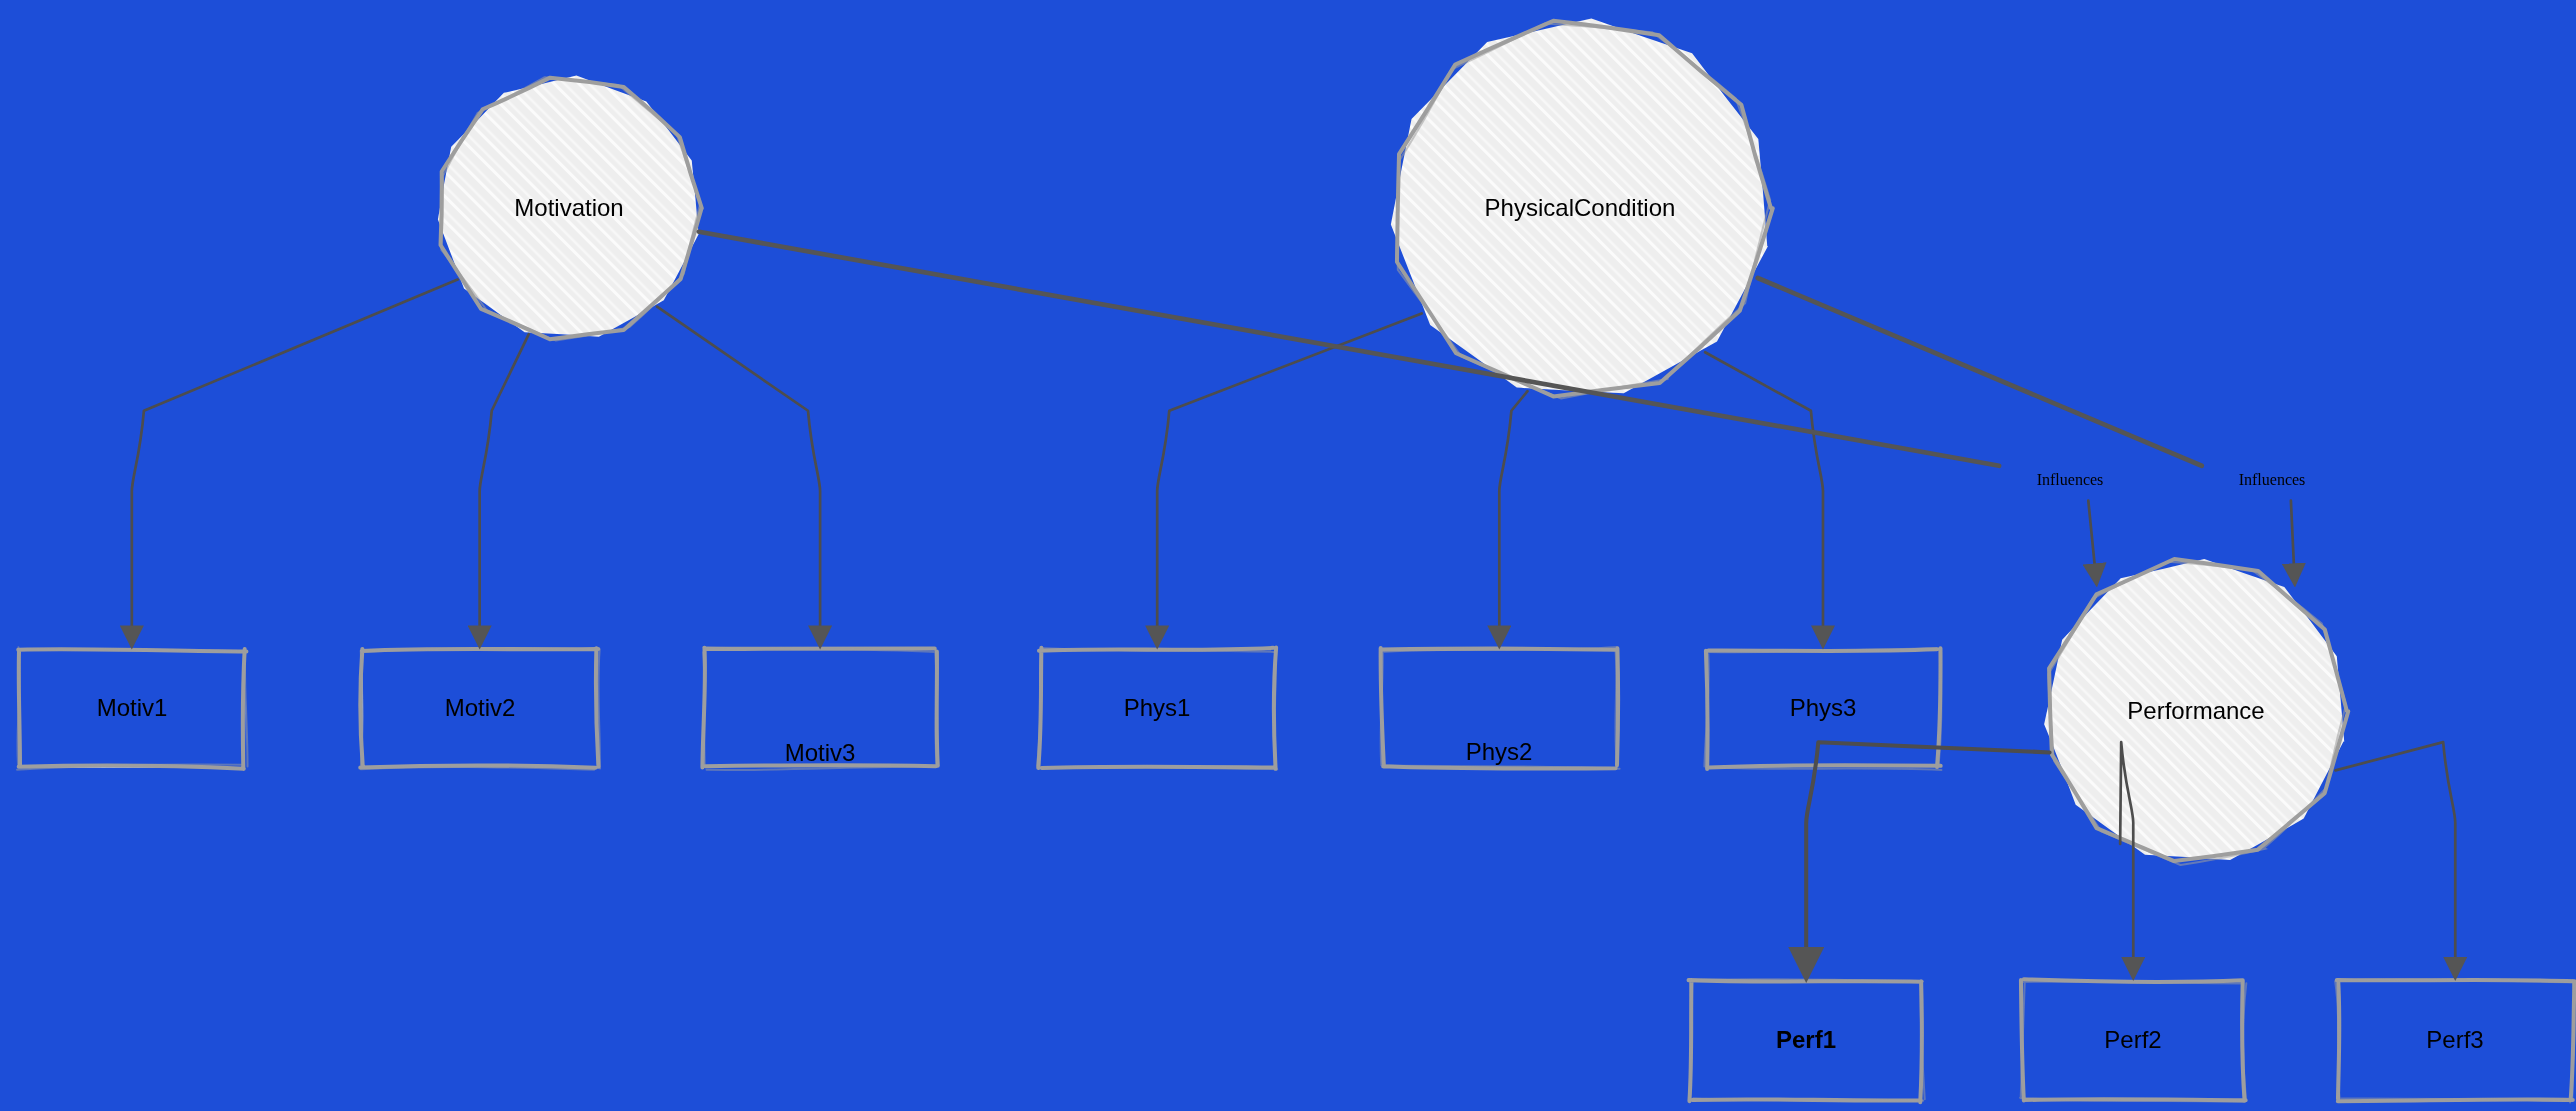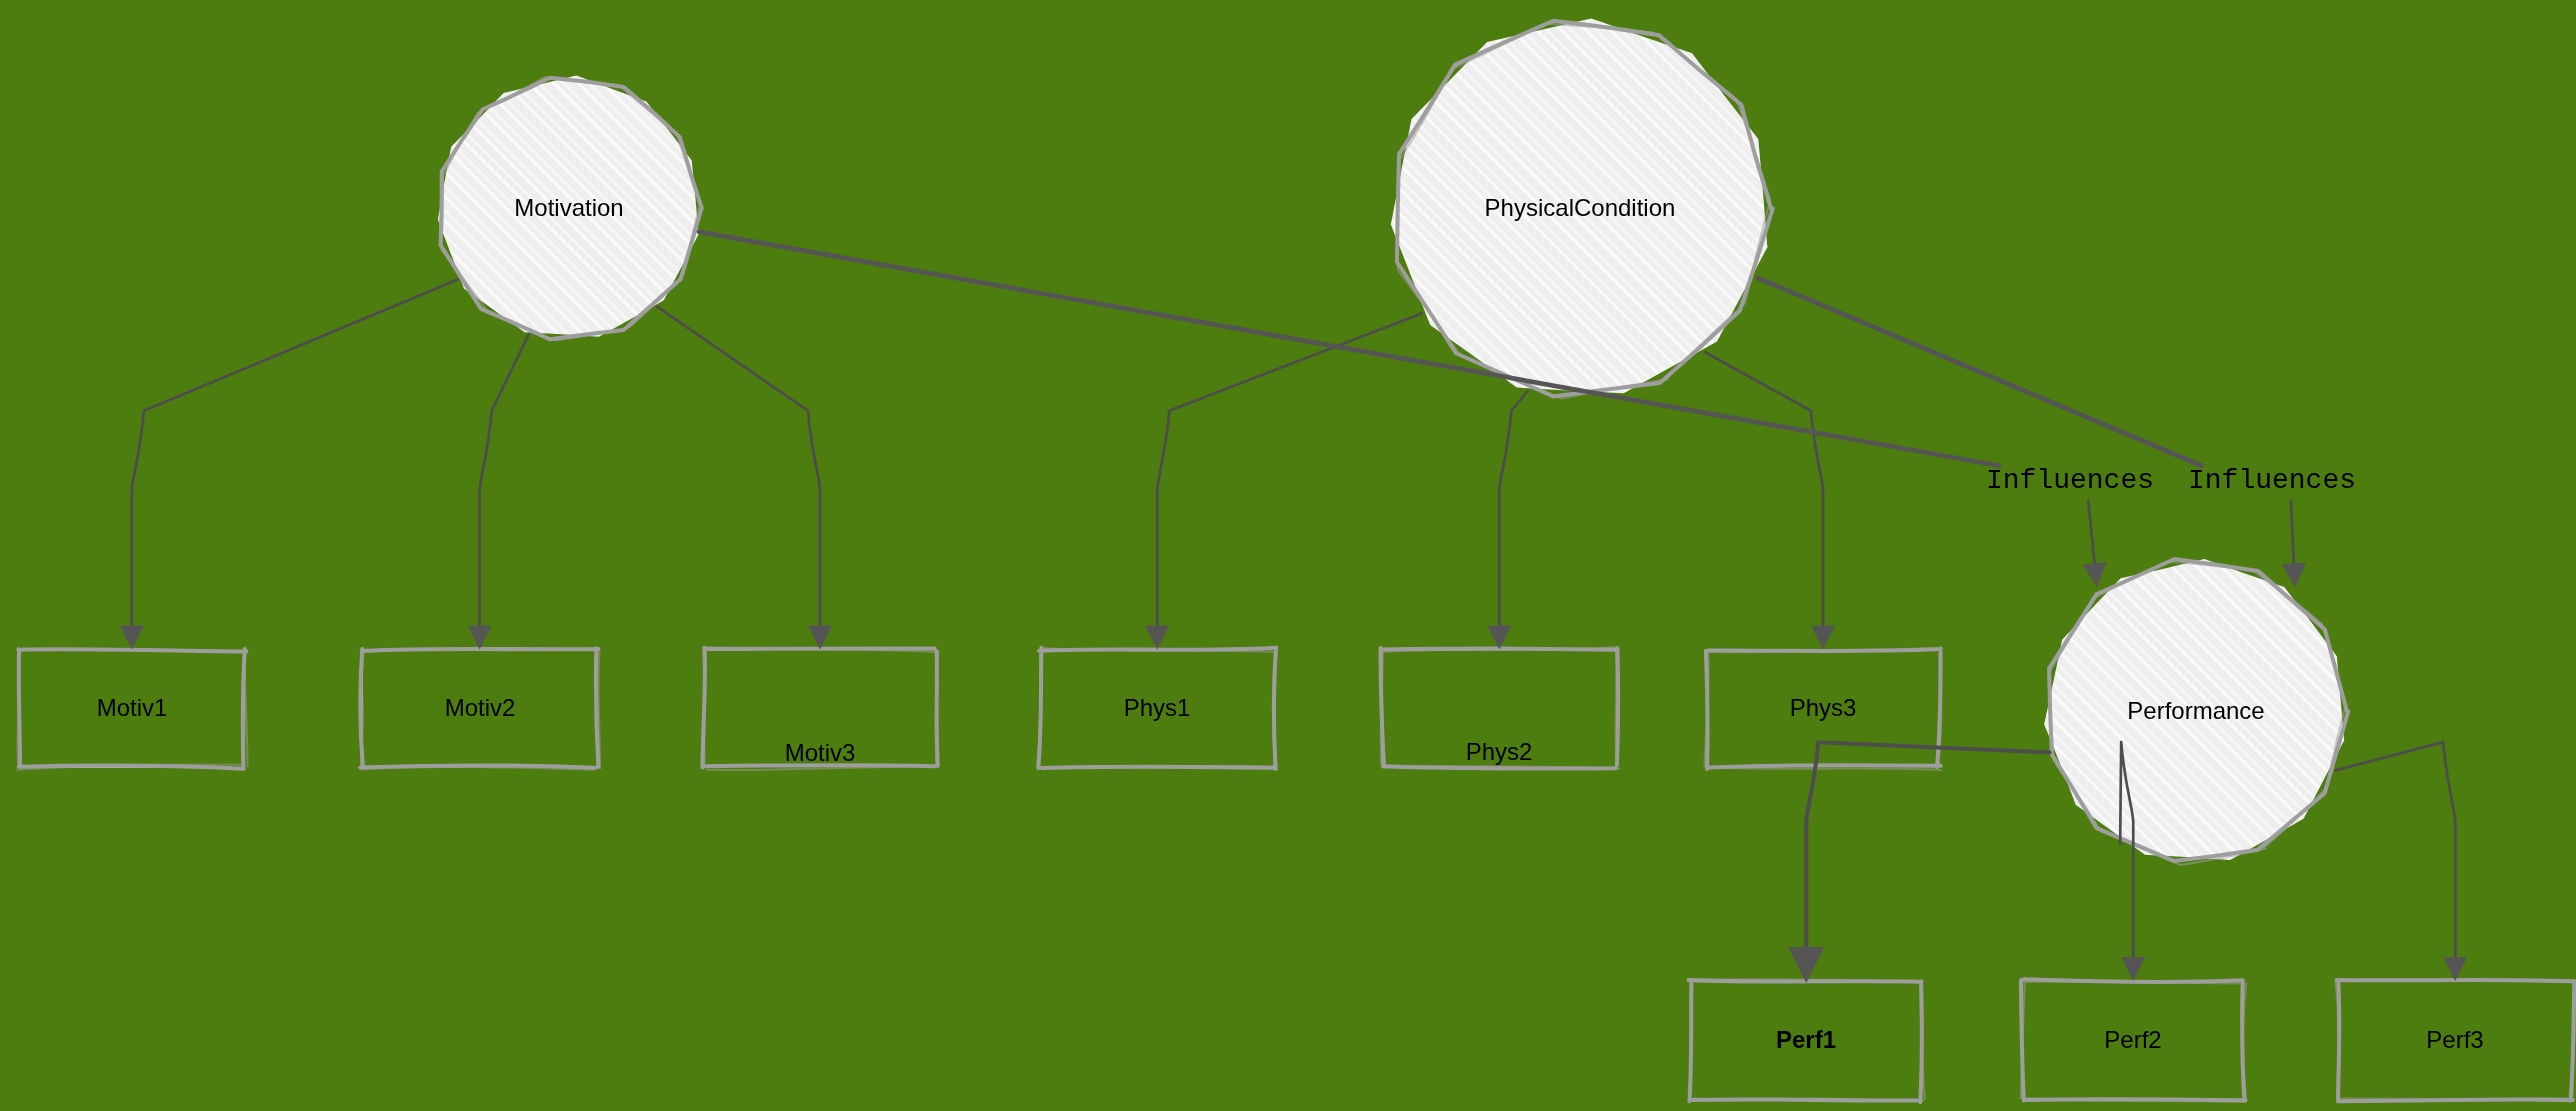--- a/index.html
+++ b/index.html
@@ -1,24 +1,24 @@
 <!DOCTYPE html>
 <html style="font-size:10.7px"><head>
 <meta charset="utf-8">
 <title>Diagram</title>
 <style>
   html,body{margin:0;padding:0;background:#ffffff;}
-  #stage{position:relative;width:2576px;height:1112px;background:#4d7c0f;overflow:hidden;
+  #stage{position:relative;width:2576px;height:1112px;background:#1d4ed8;overflow:hidden;
          font-family:"Liberation Sans", sans-serif;}
   #canvas{position:absolute;left:0;top:0;width:2576px;height:1112px;}
   .nodelabel{position:absolute;transform:translate(-50%,-50%);color:#000000;
              font-family:"Liberation Sans", sans-serif;font-size:24px;white-space:nowrap;
              text-align:center;line-height:1.1;pointer-events:none;}
   .edgelabel{position:absolute;transform:translate(-50%,-50%);color:#000000;
-             font-family:Liberation Mono, monospace;font-size:28px;white-space:nowrap;
+             font-family:Liberation Serif, serif;font-size:16px;white-space:nowrap;
              background:transparent;}
 </style>
 </head>
 <body>
 
 <div id="stage">
   <svg id="canvas" viewBox="0 0 3840 1657" xmlns="http://www.w3.org/2000/svg">
     <defs>
       <pattern id="hatch" width="26" height="26" patternTransform="rotate(-45)" patternUnits="userSpaceOnUse">
         <rect width="26" height="26" fill="#eeeeee"></rect>

